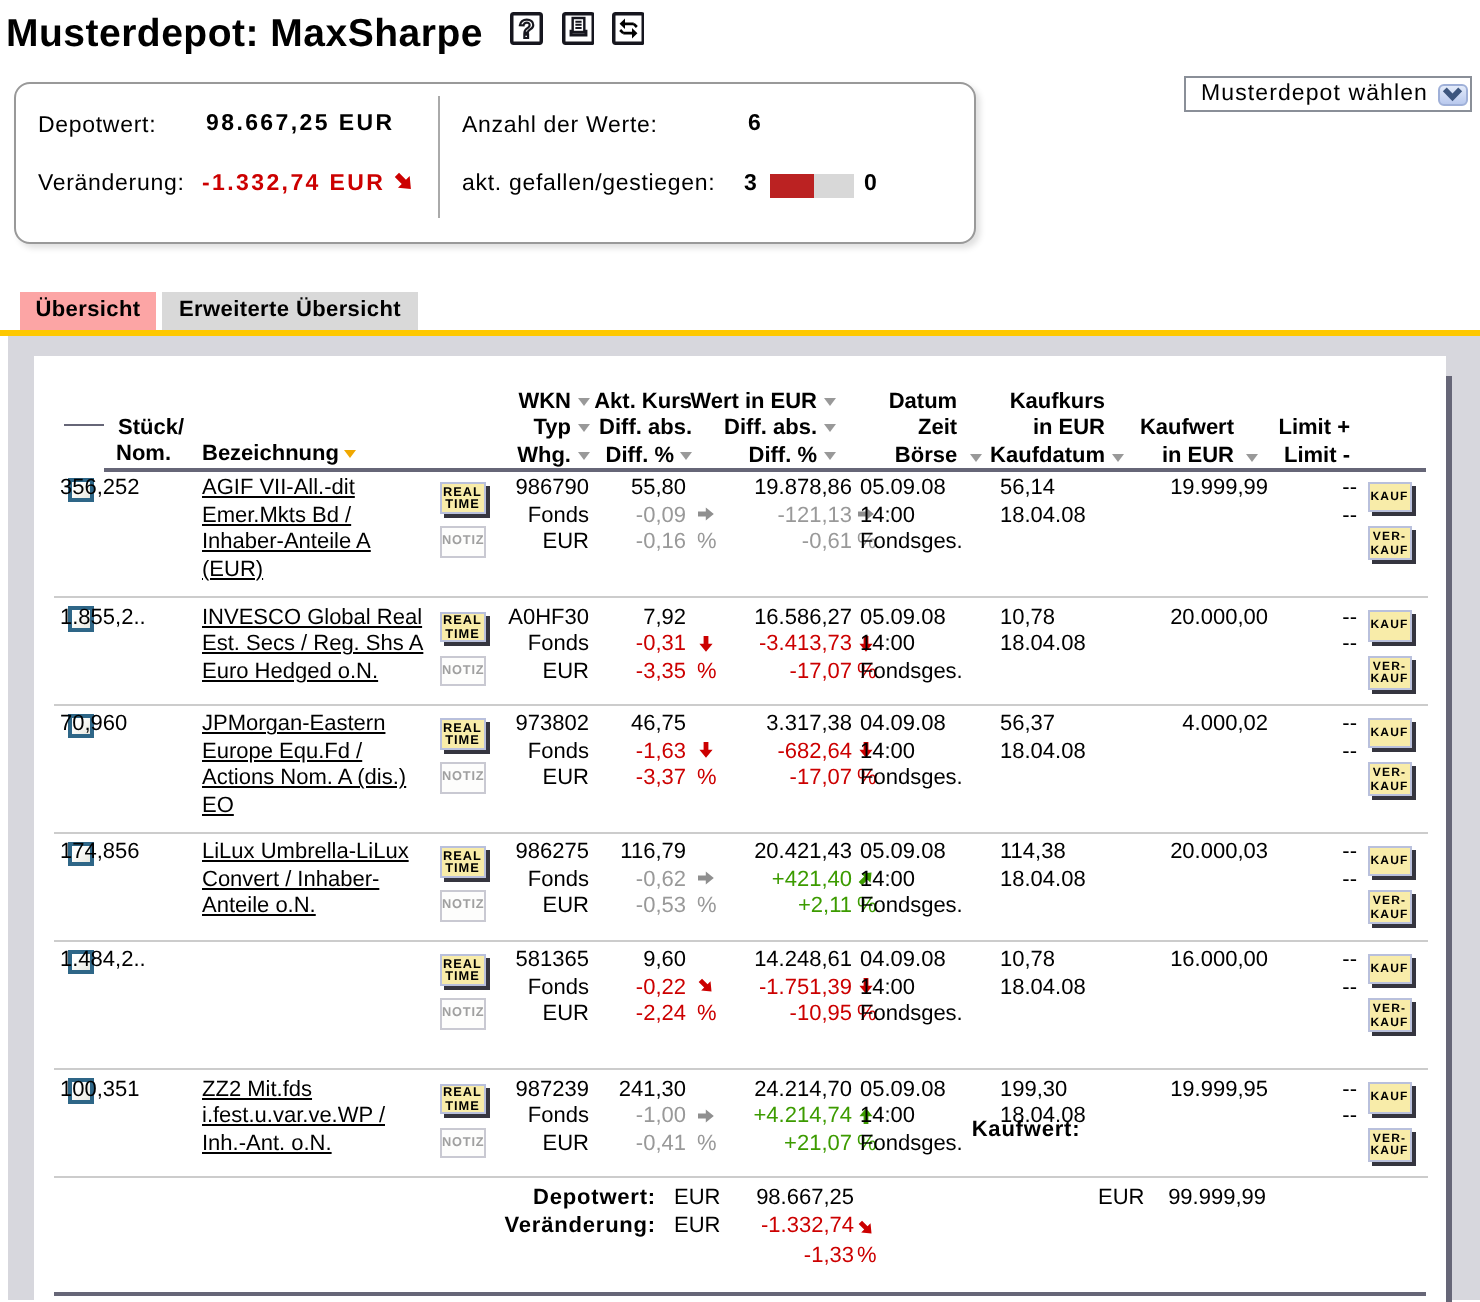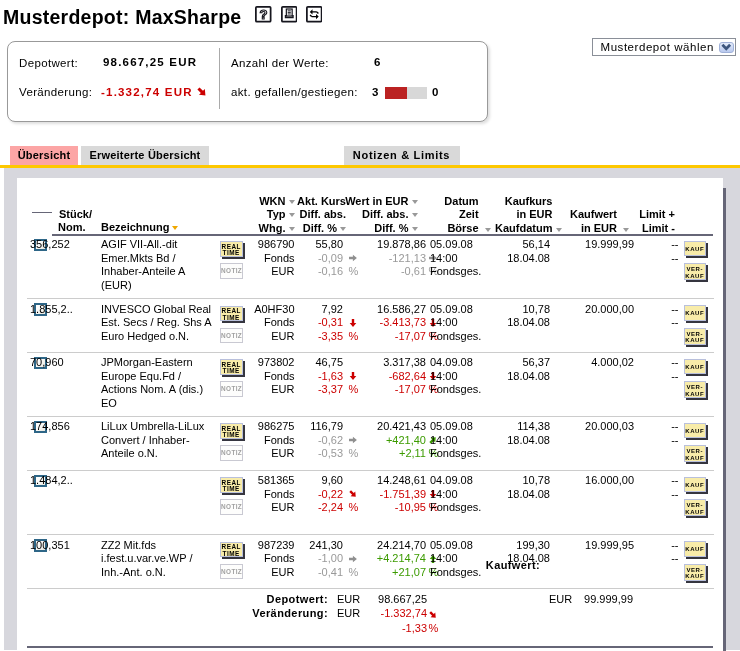--- a/index.html
+++ b/index.html
@@ -32,30 +32,30 @@
 #hrule{left:51.5px;top:234px;width:661.5px;height:1.5px;background:#666677}
 #hdash{left:32px;top:211.5px;width:19.5px;height:1.5px;background:#666677}
 .sep{position:absolute;left:27px;width:687px;height:1px;background:#ccc}
 #brule{left:27px;top:646px;width:686px;height:2px;background:#666677}
 
 .row{position:absolute;left:0;width:740px}
 .row .c{position:absolute;top:3px;font-size:11px;line-height:13.55px}
 .cb{position:absolute;left:34px;top:3.5px;width:8.5px;height:8.5px;border:2px solid #2e6687;background:linear-gradient(135deg,#fefefd 30%,#e7e7df)}
 .stk{left:30px;width:65.5px;}
 .nm{left:101px;width:118px}
-.nm a{color:#000;}
+.nm a{color:#000;text-decoration:underline}
 .wkn{left:240px;width:54.5px;text-align:right}
 .akt{left:280px;width:77px}
 .wrt{left:360px;width:78px}
 .ln{display:flex}
 .ln .v{flex:1;text-align:right}
 .ln .sf{display:inline-block;box-sizing:border-box;text-align:left}
 .arw{vertical-align:-0.5px}
 .dat{left:430px;width:64.5px;text-align:left}
-.kk{left:483px;width:67px;text-align:right}
+.kk{left:500px;width:67px;}
 .kw{left:570px;width:64px;text-align:right}
 .lim{left:640px;width:38.5px;text-align:right}
 
 .btn{position:absolute;box-sizing:border-box;background:#f8eca9;border:1px solid #b9c0dc;box-shadow:2px 2px 0 #35353f;font-weight:bold;color:#000;text-align:center;font-family:"Liberation Sans",sans-serif}
 .rt{left:220px;top:6px;width:22.5px;height:15.5px;font-size:6.4px;line-height:6.4px;padding-top:1.6px;letter-spacing:0.5px}
 .nz{left:220px;top:28px;width:22.5px;height:15.5px;background:#fdfdfc;border:1px solid #c9c9d2;box-shadow:none;color:#a0a0a0;font-size:6.4px;line-height:13.5px;letter-spacing:0.4px}
 .kauf{left:683.5px;top:5.5px;width:22.5px;height:15.5px;font-size:6px;line-height:14px;letter-spacing:0.6px}
 .vkauf{left:683.5px;top:28px;width:22.5px;height:17px;font-size:6px;line-height:6.8px;padding-top:2px;letter-spacing:0.6px}
 .hl{text-align:right}
 
@@ -105,21 +105,20 @@
       <span class="t">Musterdepot wählen</span>
     </div>
 <div class="a" id="selbtn">
       <svg width="12.5" height="8.5" viewBox="0 0 12.5 8.5" style="display:block">
         <path d="M2.4 1.7 6.25 5.7 10.1 1.7" fill="none" stroke="#3d567e" stroke-width="2.7"></path>
       </svg>
     </div>
 
 <div class="a tab" id="tab1">Übersicht</div>
 <div class="a tab" id="tab2">Erweiterte Übersicht</div>
-<div class="a tab" id="tab4">Notizen &amp; Limits</div>
 <div class="a" id="ybar"></div>
 <div class="a" id="grey"></div>
 <div class="a" id="wbox"></div>
 <div class="a" id="shadR"></div>
 
 <div class="a" id="hdash"></div>
 <div class="a hb hl" style="left:40px;top:207.5px;width:52px">Stück/</div>
 <div class="a hb hl" style="left:40px;top:221px;width:45.5px">Nom.</div>
 <div class="a hb" style="left:101px;top:221px">Bezeichnung<i class="tri" style="border-top-color:#f0a800"></i></div>
 <div class="a hb hl" style="left:230px;top:194.5px;width:64.5px">WKN<i class="tri" style="border-top-color:#999"></i><br>Typ<i class="tri" style="border-top-color:#999"></i><br>Whg.<i class="tri" style="border-top-color:#999"></i></div>

